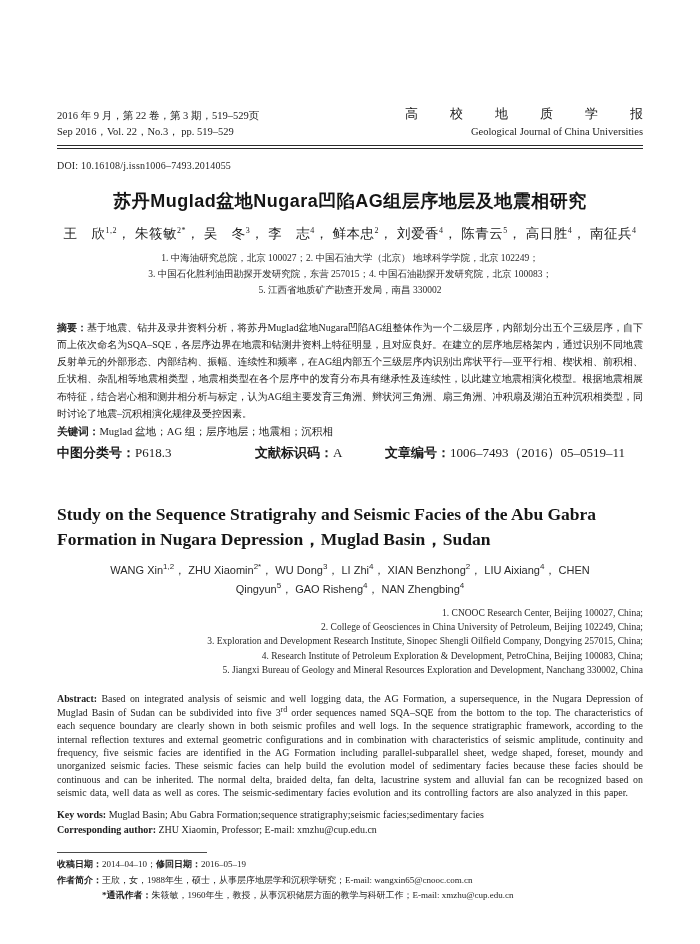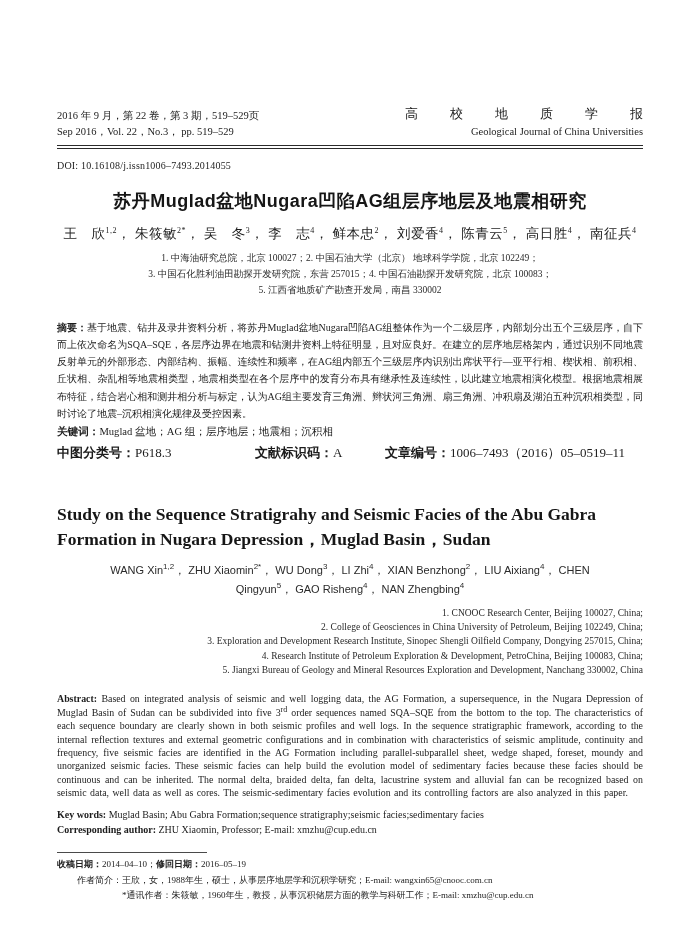--- a/index.html
+++ b/index.html
@@ -52,21 +52,21 @@
   .authors-en .author:not(:last-child)::after { content: "\FF0C"; }
   .affils-en { margin-top: 7px; text-align: right; font-size: 9.5px; line-height: 1.5; color: #2a2a2a; }
   .abstract-en { margin-top: 15px; font-size: 9.9px; line-height: 1.36; text-align: justify; word-spacing: 1px; }
   .keywords-en { margin-top: 7px; font-size: 10px; line-height: 1.5; }
   .corresponding { font-size: 10px; line-height: 1.5; }
 
   
   .footnote { margin-top: 15px; font-size: 9px; line-height: 1.75; color: #222; }
   .fn-rule { width: 150px; border: 0; border-top: 1px solid #4a4a4a; margin-bottom: 4px; }
   .fn-bio-row { display: flex; }
-  .fn-bio-label { flex: 0 0 auto; font-weight: 400; margin-left: 20px; }
+  .fn-bio-label { flex: 0 0 auto; font-weight: 700; }
   .fn-bio-indent { flex: 0 0 45px; }
 </style>
 </head>
 <body>
 
 <div class="page">
 
   <div class="journal-header">
     <div class="jh-left">
       <div>2016 年 9 月，第 22 卷，第 3 期，519–529页</div>

